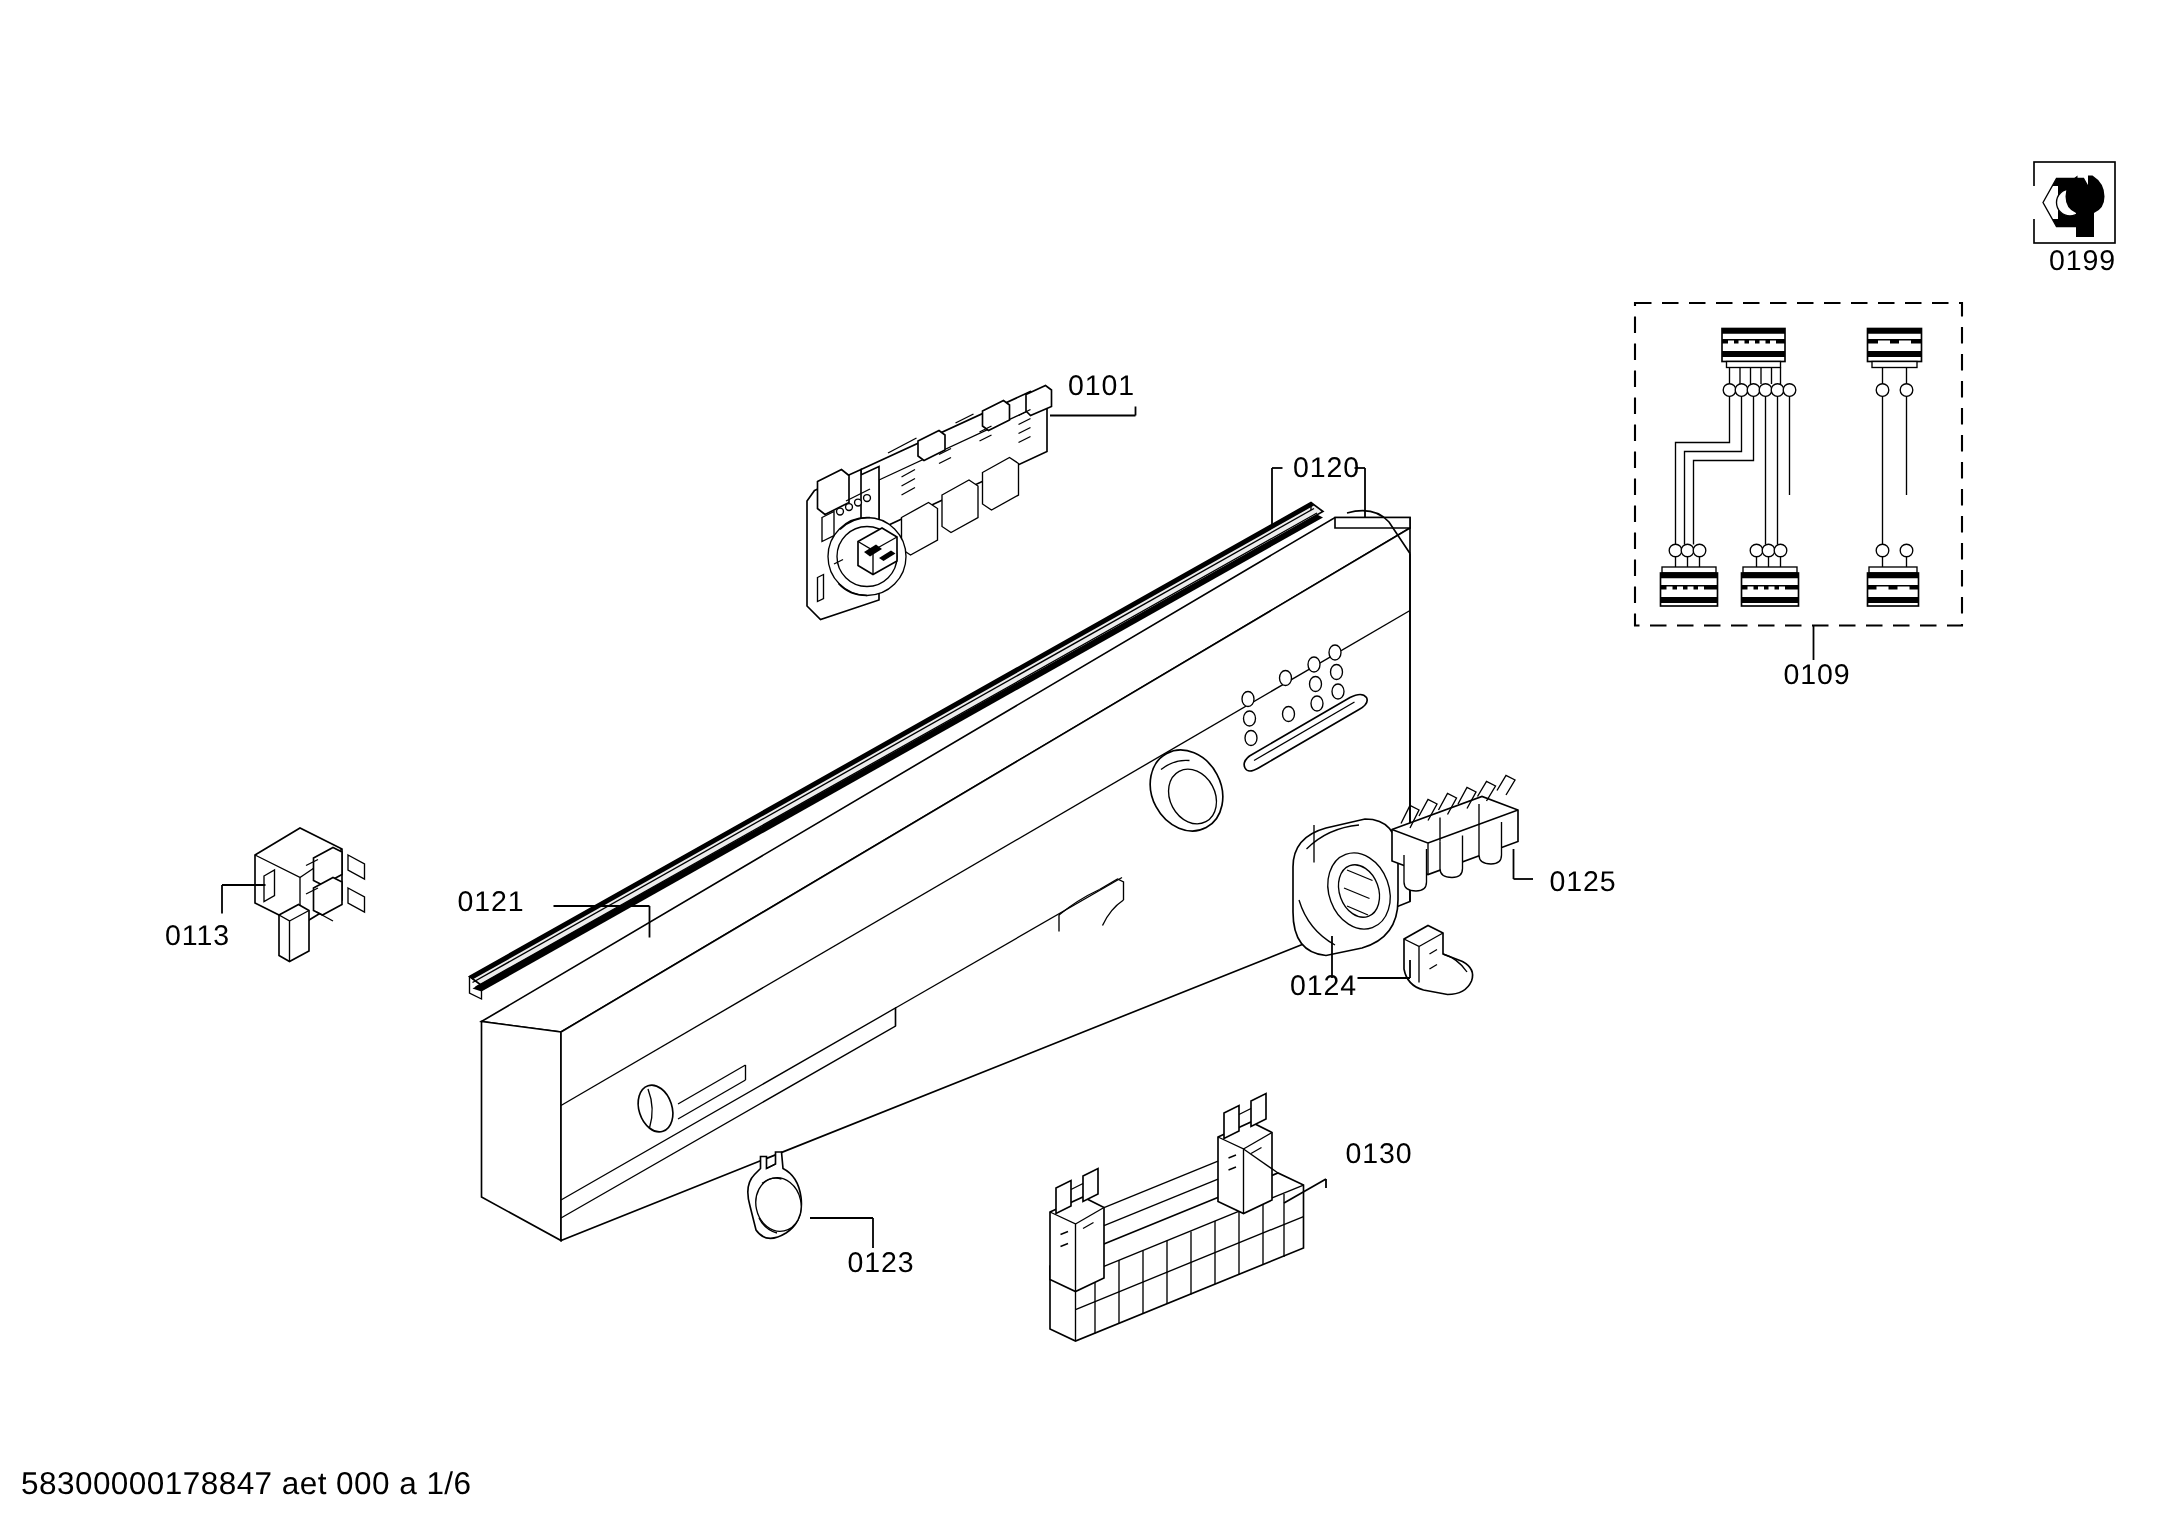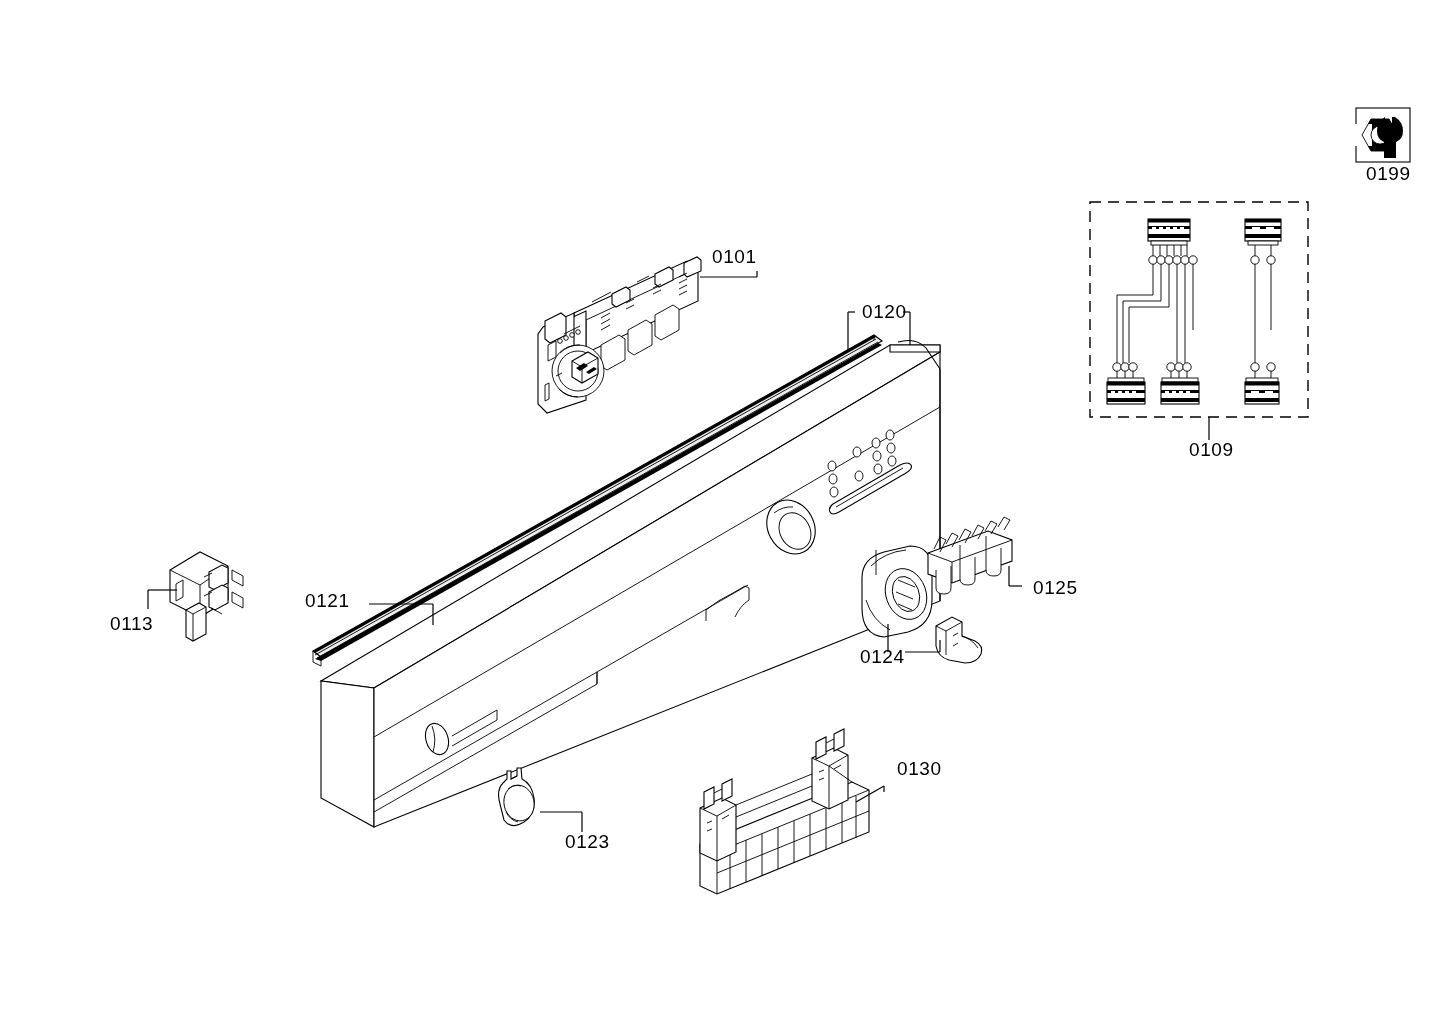--- a/index.html
+++ b/index.html
@@ -453,14 +453,15 @@
     <text class="lbl" x="860" y="663" text-anchor="start">0124</text>
     <text class="lbl" x="1033" y="594" text-anchor="start">0125</text>
     <text class="lbl" x="565" y="848" text-anchor="start">0123</text>
     <text class="lbl" x="897" y="775" text-anchor="start">0130</text>
     <text class="lbl" x="1189" y="456" text-anchor="start">0109</text>
     <text class="lbl" x="1366" y="180" text-anchor="start">0199</text>
   </g>
 
 </svg>
 
+<div class="footer-text">58300000178847 aet 000 a 1/6</div>
 
 </div>
 
 </body></html>

